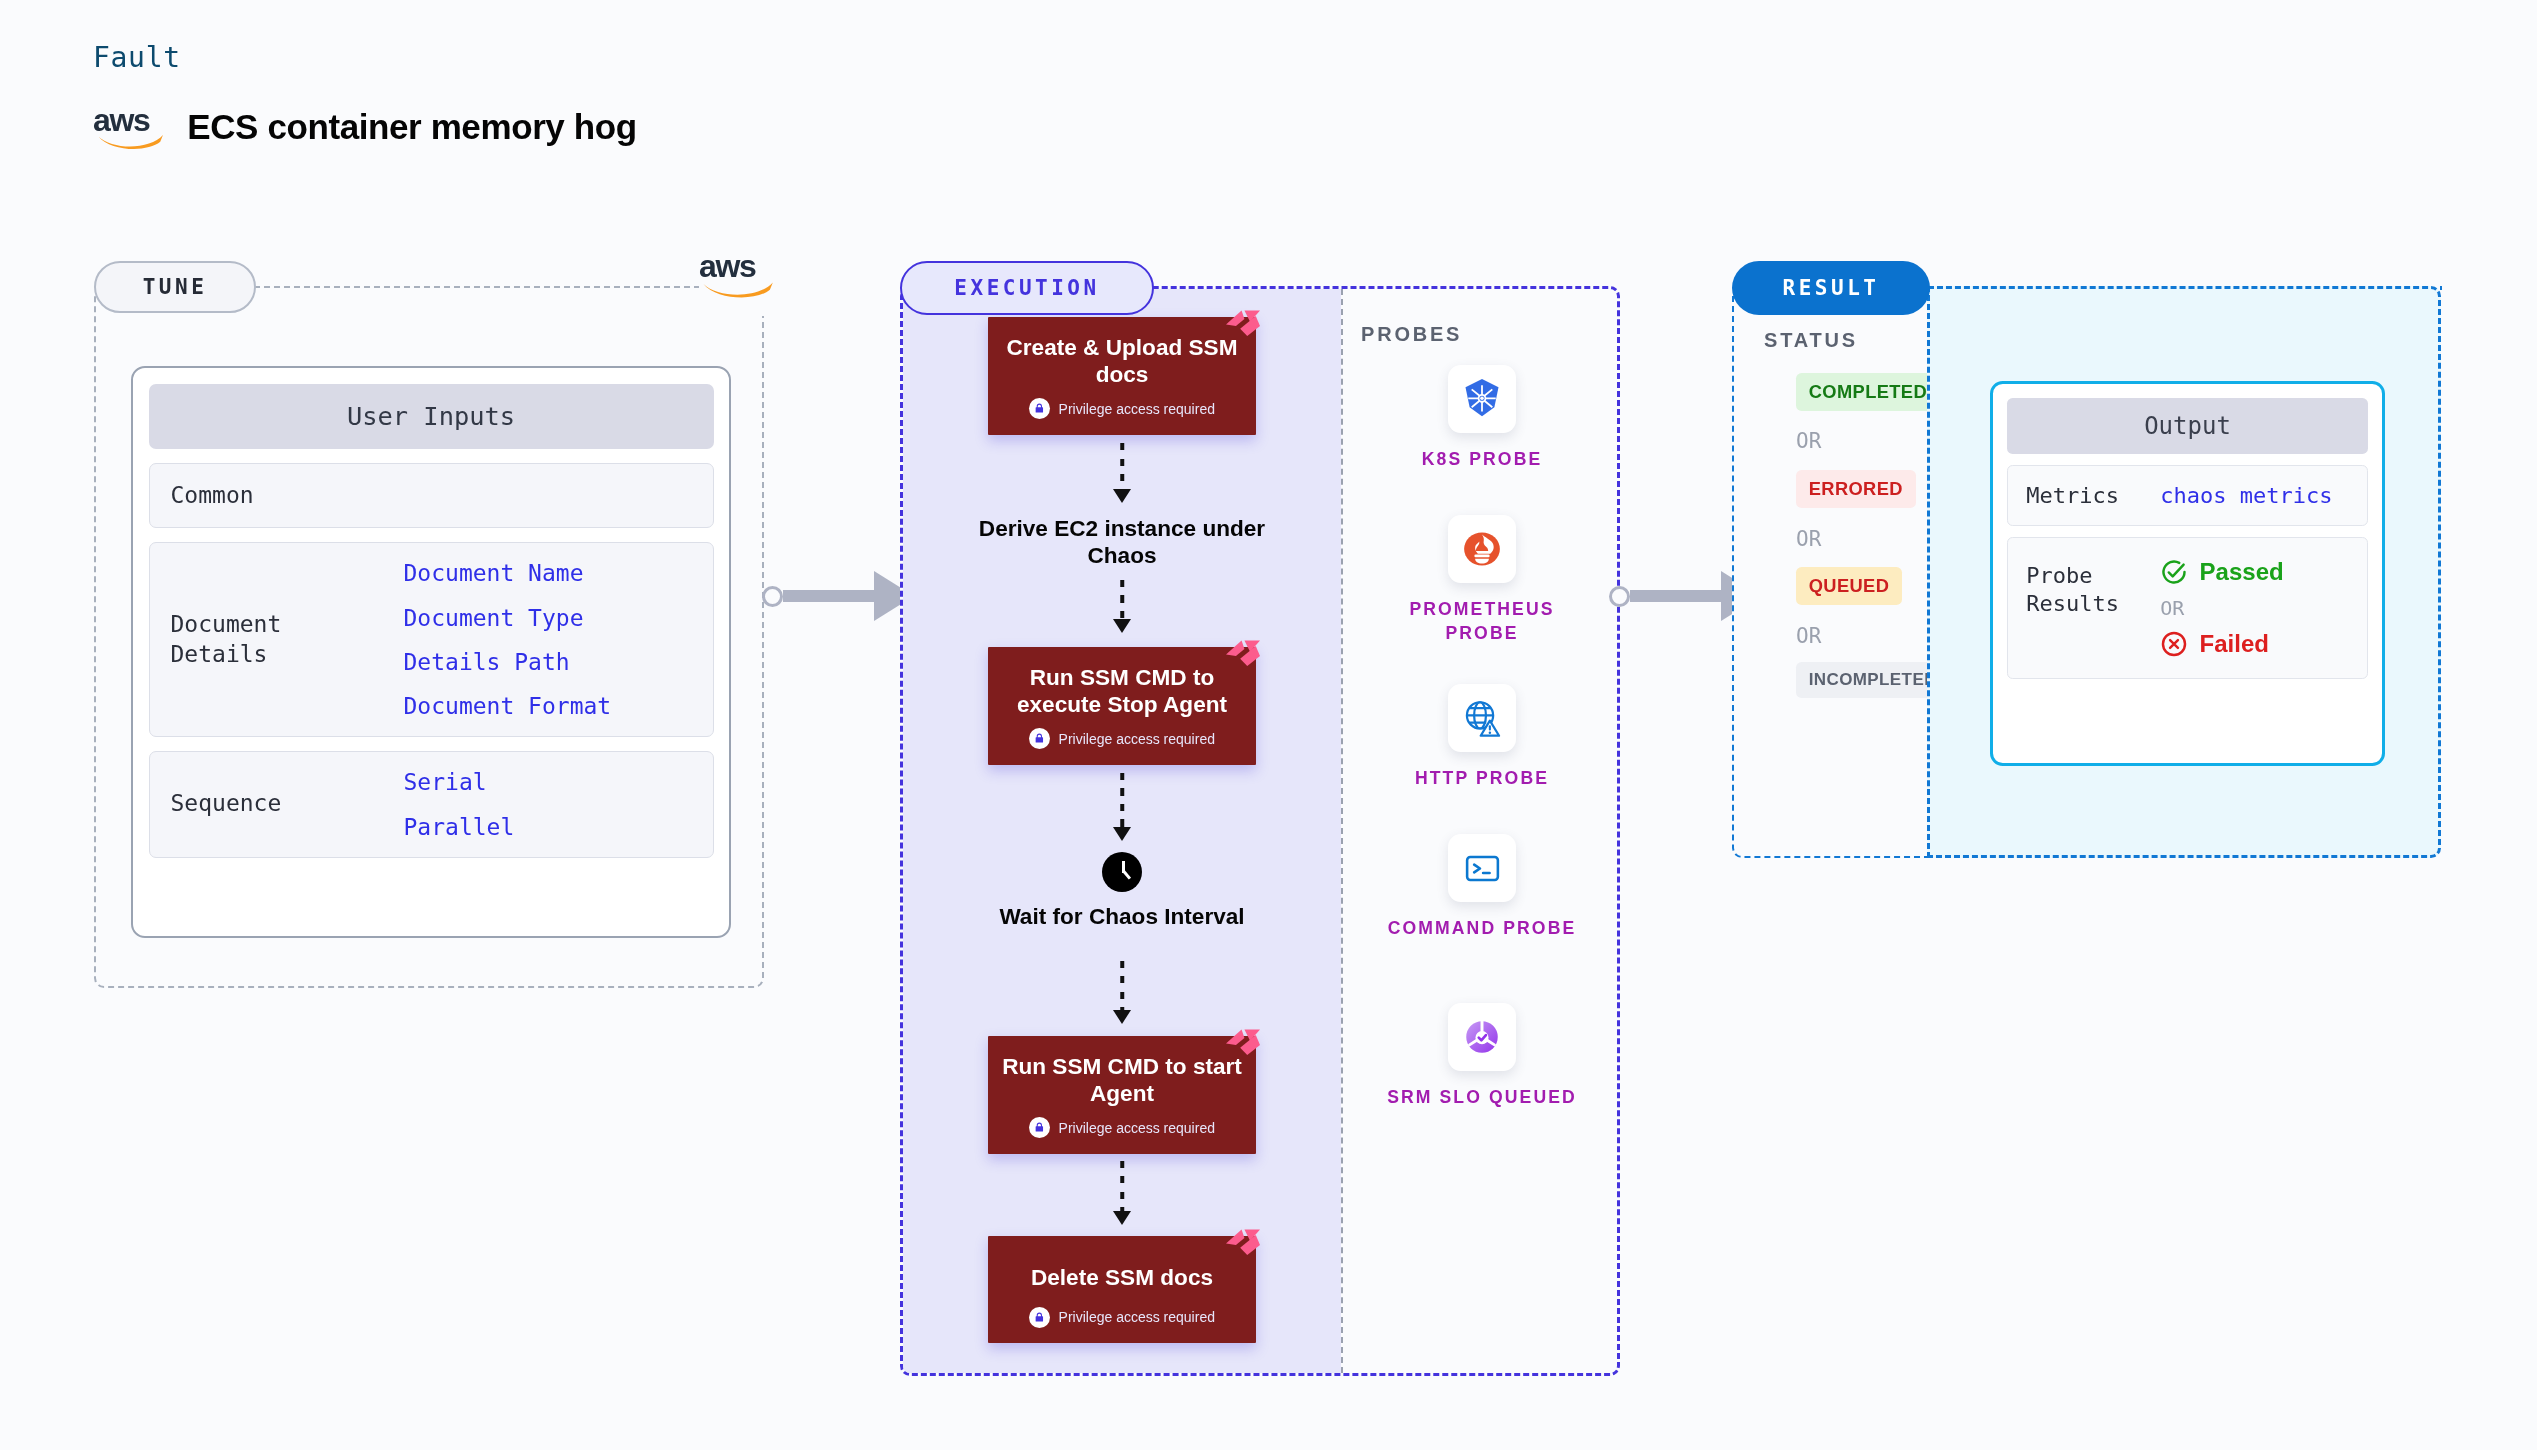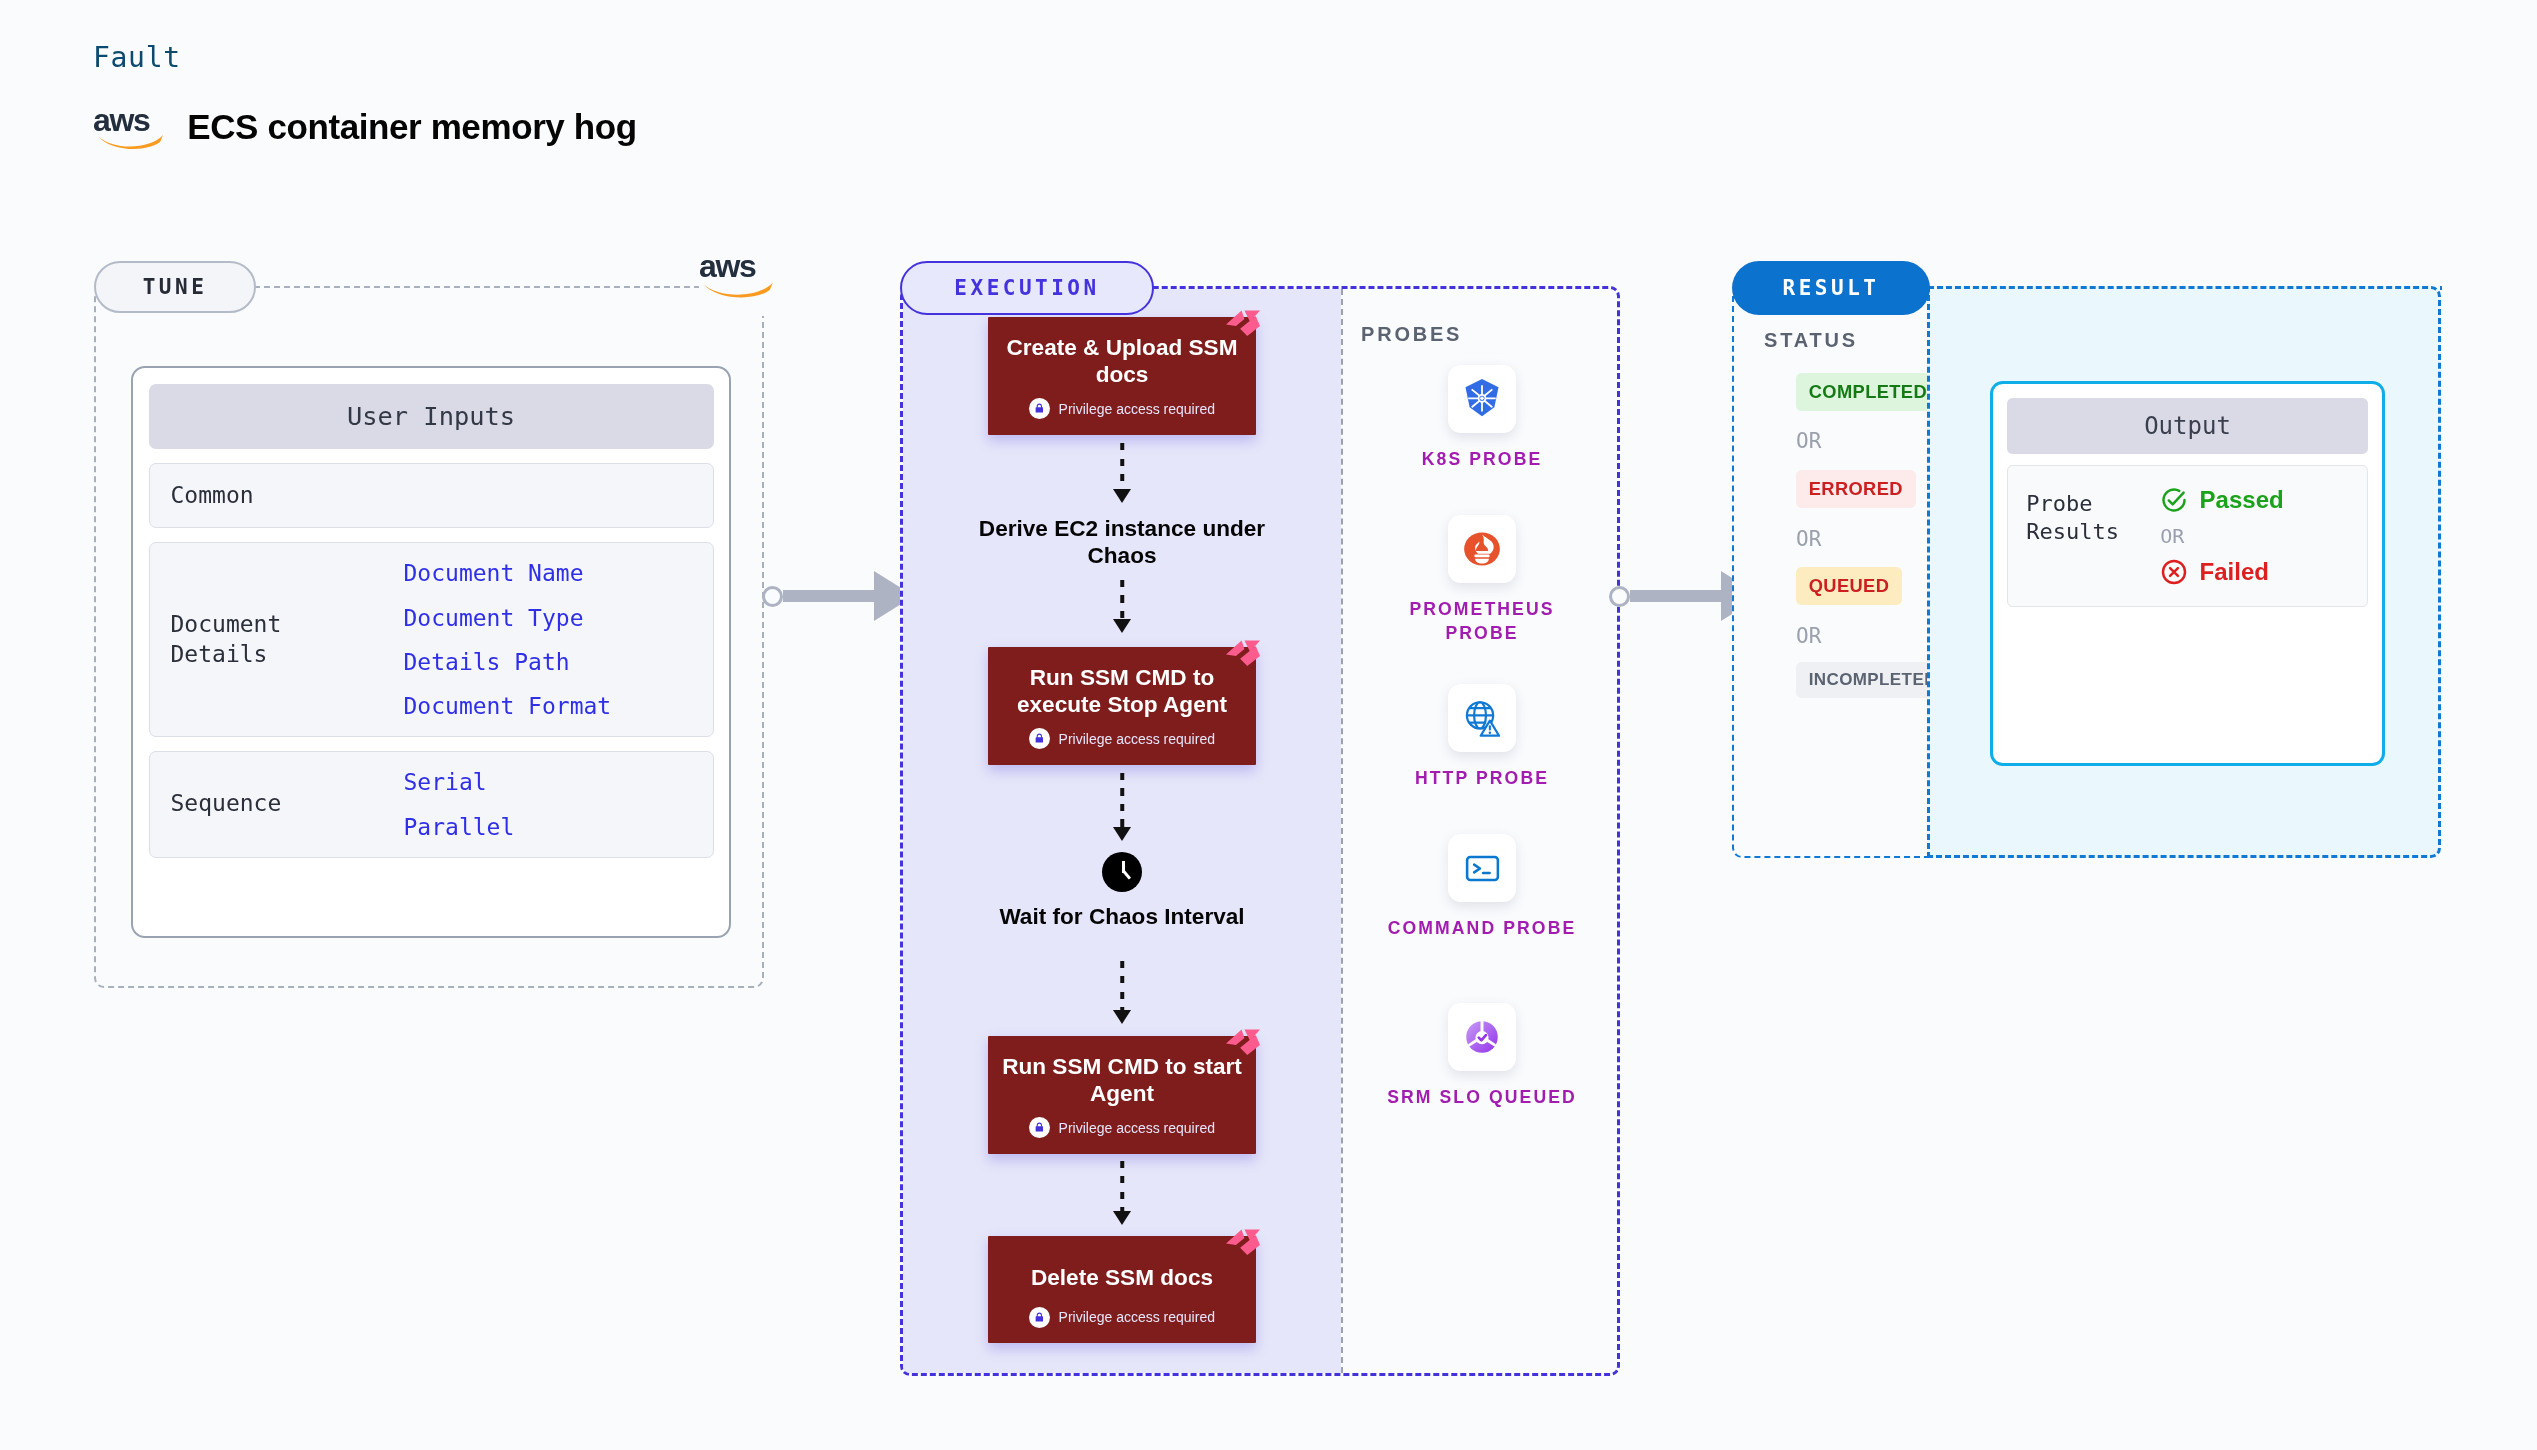--- a/index.html
+++ b/index.html
@@ -372,20 +372,24 @@
   <div class="status-item" style="top:279px"><span class="status-badge-pill" style="background:#fdecc0;color:#cc2020">QUEUED</span></div>
   <div class="status-item status-or" style="top:336px">OR</div>
   <div class="status-item" style="top:374px"><span class="status-badge-pill" style="background:#eef0f4;color:#5b6270;font-size:17px">INCOMPLETED</span></div>
 </div>
 <div id="status-panel-divider"></div>
 
 <div class="panel" id="output-panel">
   <div id="output-card">
     <div id="output-header">Output</div>
 
+    <div class="out-row">
+      <div class="or-label">Metrics</div>
+      <div class="or-val">chaos metrics</div>
+    </div>
 
     <div class="out-row" style="align-items:flex-start; padding-top:20px; padding-bottom:20px">
       <div class="or-label" style="white-space:pre-line; padding-top:4.2px">Probe
 Results</div>
       <div class="probe-res">
         <div class="pr-line">
           <svg width="28" height="28" viewBox="0 0 32 32">
             <path d="M28 16a12 12 0 1 1-6-10.4" fill="none" stroke="#1aa21a" stroke-width="2.8" stroke-linecap="round"></path>
             <path d="M10 16.5 L14.5 21 L27 7.5" fill="none" stroke="#1aa21a" stroke-width="2.8" stroke-linecap="round" stroke-linejoin="round"></path>
           </svg>

